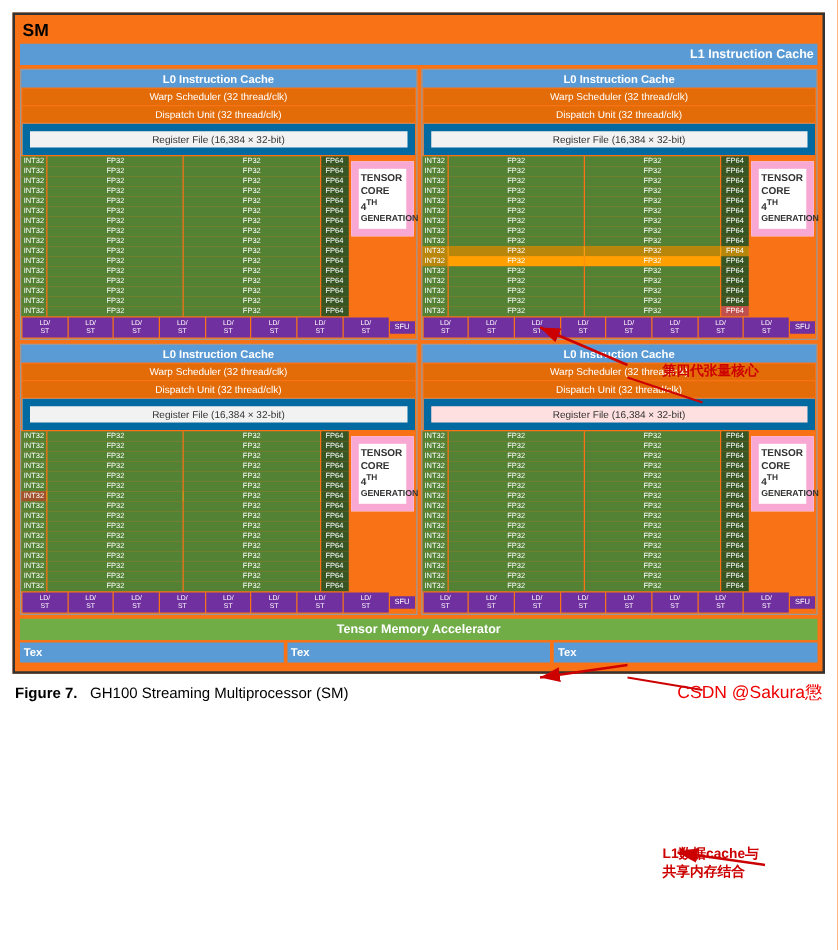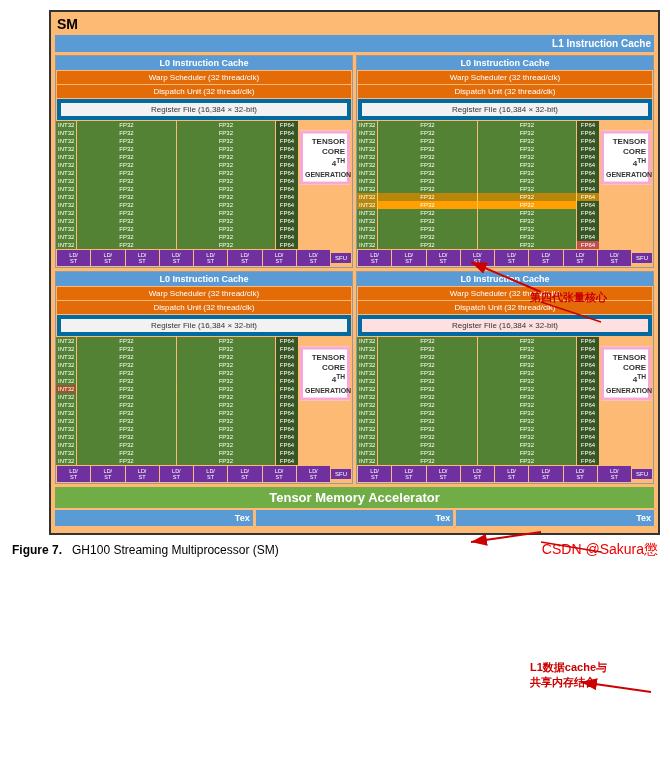--- a/index.html
+++ b/index.html
@@ -5,24 +5,23 @@
     * { box-sizing: border-box; margin: 0; padding: 0; }
     body {
       background: #fff;
       font-family: Arial, sans-serif;
       width: 670px;
       min-height: 760px;
       padding: 10px;
     }
     .main-container {
       border: 2px solid #333;
-      background: #fdba74;
+      background: #f97316;
       padding: 4px;
       position: relative;
-      margin-left: 39px;
     }
     .sm-label {
       font-weight: bold;
       font-size: 14px;
       margin-bottom: 3px;
       padding-left: 2px;
     }
     .l1-instruction-cache {
       background: #5b9bd5;
       color: #fff;
@@ -60,21 +59,21 @@
     .dispatch-unit {
       background: #e36c09;
       color: #fff;
       text-align: center;
       font-size: 8px;
       padding: 2px;
       margin: 1px;
     }
     .register-file {
       background: #f2f2f2;
-      border: 4px solid #0369a1;
+      border: 6px solid #0369a1;
       text-align: center;
       font-size: 8px;
       padding: 2px;
       margin: 1px;
       color: #333;
     }
     .cu-row {
       display: flex;
       gap: 1px;
     }
@@ -104,24 +103,24 @@
       text-align: center;
       min-width: 22px;
       flex: 0 0 auto;
     }
     .tensor-core-label {
       position: absolute;
       right: 2px;
       top: 50%;
       transform: translateY(-50%);
       background: #fff;
-      border: 3px solid #f9a8d4;
+      border: 6px solid #f9a8d4;
       font-size: 8px;
       font-weight: bold;
-      text-align: right;
+      text-align: left;
       padding: 3px 2px;
       line-height: 1.3;
       width: 52px;
       color: #333;
     }
     .ld-st-row {
       display: flex;
       gap: 1px;
       margin: 1px;
       align-items: center;
@@ -139,21 +138,21 @@
       color: #fff;
       font-size: 6px;
       padding: 2px 3px;
       text-align: center;
       min-width: 20px;
     }
     .tensor-memory-accelerator {
       background: #70ad47;
       color: #fff;
       text-align: center;
-      font-size: 13px;
+      font-size: 10px;
       font-weight: bold;
       padding: 3px;
       margin: 2px 0;
     }
     .l1-data-cache {
       background: #5b9bd5;
       color: #fff;
       text-align: center;
       font-size: 9px;
       font-weight: bold;
@@ -161,21 +160,21 @@
       margin-bottom: 2px;
     }
     .tex-row {
       display: flex;
       gap: 3px;
       margin-bottom: 3px;
     }
     .tex {
       background: #5b9bd5;
       color: #fff;
-      text-align: right;
+      text-align: left;
       font-size: 9px;
       font-weight: bold;
       padding: 3px;
       flex: 1;
     }
     .figure-caption {
       font-size: 12px;
       margin-top: 6px;
       display: flex;
       justify-content: space-between;
@@ -744,21 +743,21 @@
     <line x1="600" y1="680" x2="530" y2="670" stroke="#cc0000" stroke-width="2" marker-end="url(#arrowhead)"></line>
 
     <line x1="490" y1="290" x2="550" y2="310" stroke="#cc0000" stroke-width="1.5"></line>
     <line x1="490" y1="530" x2="550" y2="540" stroke="#cc0000" stroke-width="1.5"></line>
   </svg>
 </div>
 
 <div style="position:absolute;top:290px;left:530px;color:#cc0000;font-size:11px;font-weight:bold;line-height:1.4;">
   <span>第四代张量核心</span>
 </div>
-<div style="position:absolute;top:660px;left:530px;color:#cc0000;font-size:11px;font-weight:bold;line-height:1.4;width:120px;">
+<div style="position:absolute;top:676px;left:530px;color:#cc0000;font-size:11px;font-weight:bold;line-height:1.4;width:120px;">
   <span>L1数据cache与<br>共享内存结合</span>
 </div>
 
 <div class="figure-caption">
   <span>
     <span style="font-weight:bold;">Figure 7.</span>
     &nbsp;
     <span>GH100 Streaming Multiprocessor (SM)</span>
   </span>
   <span class="csdn-credit">CSDN @Sakura懲</span>

